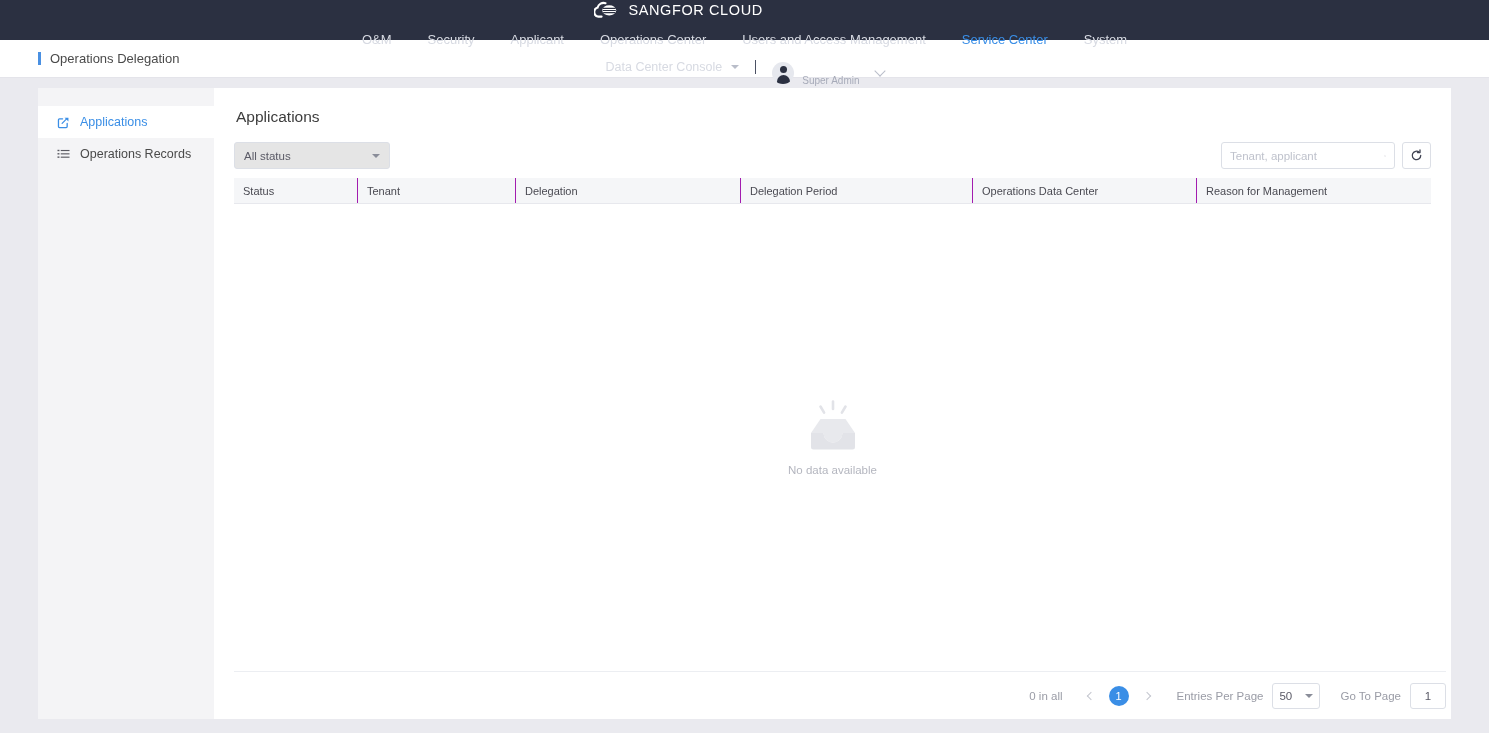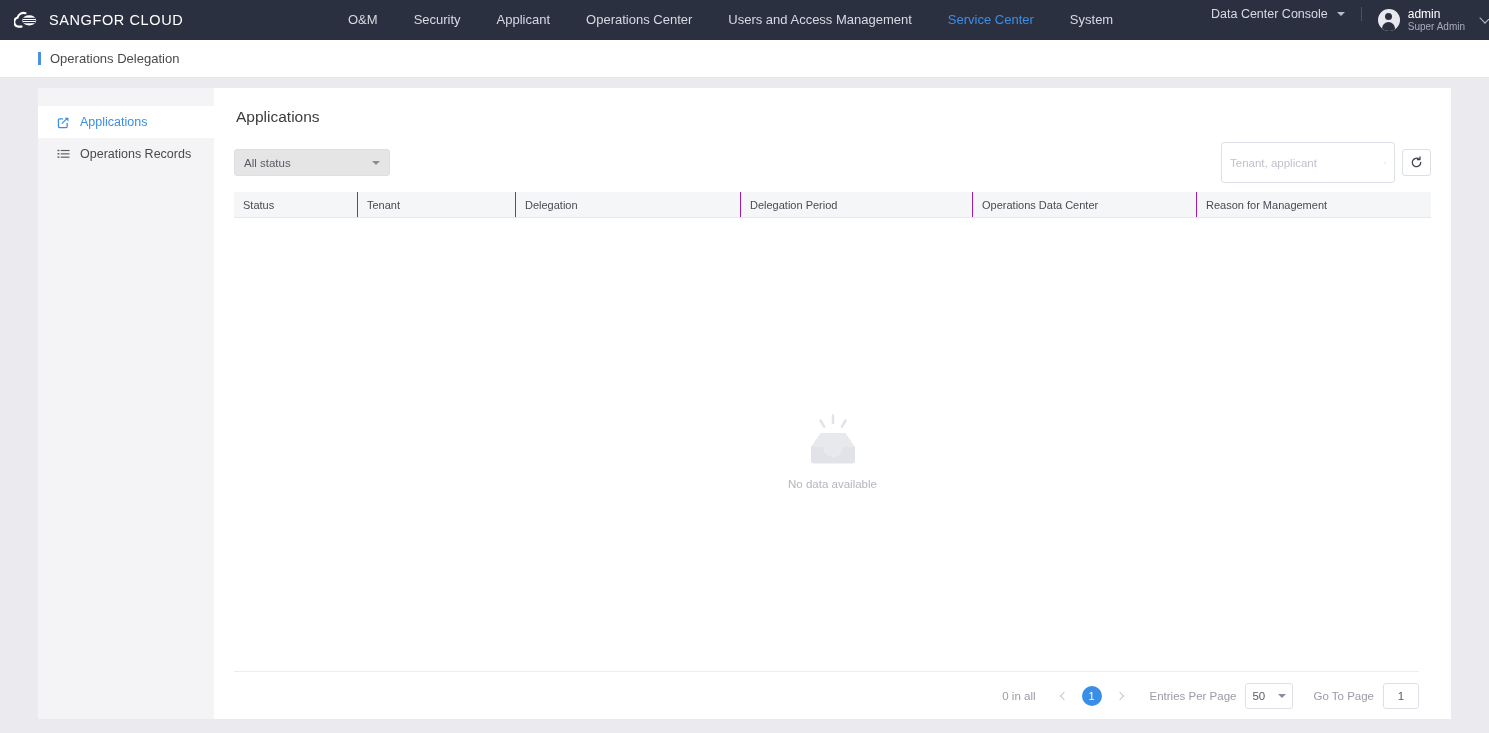--- a/index.html
+++ b/index.html
@@ -8,20 +8,21 @@
     background: #eaeaef;
     font-family: "Liberation Sans", sans-serif;
     overflow: hidden;
   }
 
   
   .topbar {
     height: 40px; background: #2b3041;
     display: flex; align-items: center;
     position: relative;
+    flex-direction: column;
   }
   .brand { display: flex; align-items: center; padding-left: 14px; width: 330px; flex: none; }
   .brand-logo { width: 26px; height: 20px; flex: none; }
   .brand-text {
     color: #ffffff; font-size: 14.5px; letter-spacing: .6px;
     margin-left: 9px; white-space: nowrap;
   }
   .mainnav { display: flex; align-items: center; gap: 0; flex: 1; }
   .navitem {
     color: #d7dae2; font-size: 13px; padding: 0 18px;
@@ -95,21 +96,21 @@
     margin-top: 16px;
   }
   .status-sel {
     width: 156px; height: 27px; border: 1px solid #dcdfe6; border-radius: 3px;
     display: flex; align-items: center; justify-content: space-between;
     padding: 0 9px; font-size: 11.5px; color: #5a5a66; cursor: pointer;
     background: #e5e5e5;
   }
   .tool-right { display: flex; align-items: center; gap: 7px; }
   .searchbox {
-    width: 174px; height: 41px; border: 1px solid #dcdfe6; border-radius: 3px;
+    width: 174px; height: 27px; border: 1px solid #dcdfe6; border-radius: 3px;
     display: flex; align-items: center; padding: 0 8px; background: #fff;
   }
   .searchbox input {
     border: none; outline: none; flex: 1; font-size: 11.5px; color: #5a5a66;
     font-family: "Liberation Sans", sans-serif; background: transparent;
   }
   .searchbox input::placeholder { color: #bfc2cc; }
   .refresh-btn {
     width: 29px; height: 27px; border: 1px solid #dcdfe6; border-radius: 3px;
     display: flex; align-items: center; justify-content: center;
@@ -126,21 +127,21 @@
   .th:last-child { border-right: none; }
 
   .empty-wrap {
     height: 466px; display: flex; flex-direction: column;
     align-items: center; justify-content: center; gap: 7px;
   }
   .empty-text { font-size: 11.5px; color: #b4b6bf; }
 
   
   .pager {
-    position: absolute; left: 20px; right: 32px; bottom: 0; height: 48px;
+    position: absolute; left: 20px; right: 5px; bottom: 0; height: 48px;
     border-top: 1px solid #eceef2;
     display: flex; align-items: center; justify-content: flex-end; gap: 0;
     font-size: 11.5px; color: #9a9ca6;
   }
   .total { margin-right: 18px; }
   .pg-arrow {
     width: 20px; height: 20px; display: flex; align-items: center;
     justify-content: center; cursor: pointer;
   }
   .pg-arrow i {

